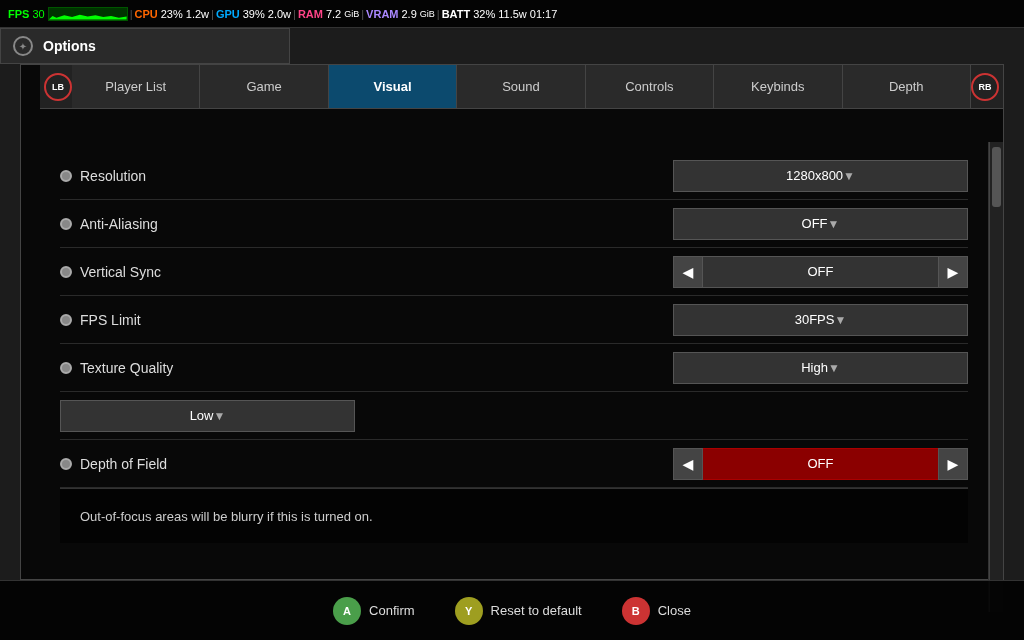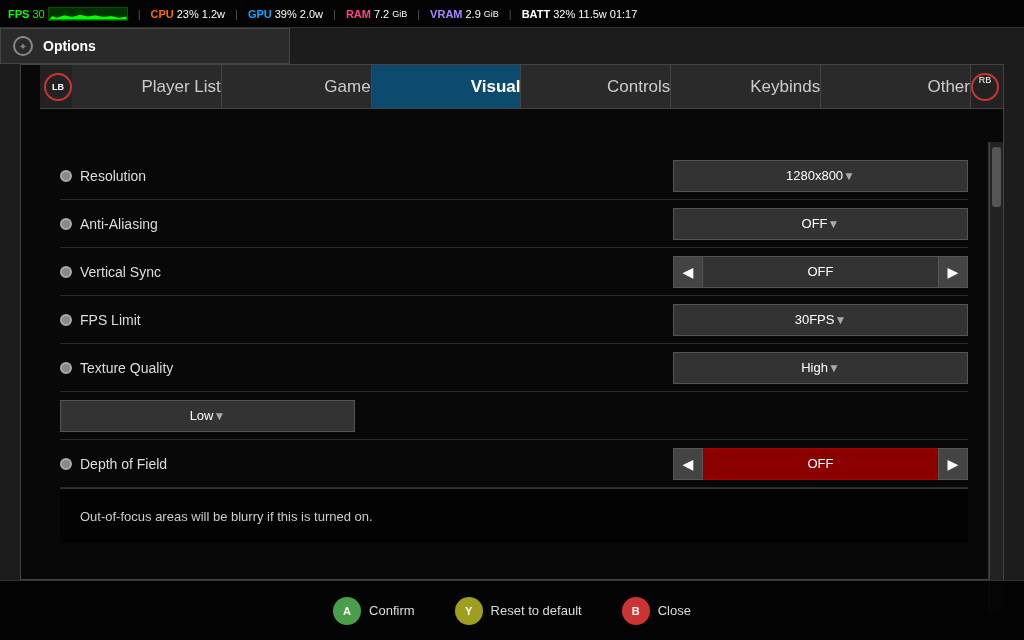--- a/index.html
+++ b/index.html
@@ -22,21 +22,21 @@
 
     
     .hud-bar {
       position: absolute;
       top: 0; left: 0; right: 0;
       height: 28px;
       background: rgba(0,0,0,0.85);
       display: flex;
       align-items: center;
       padding: 0 8px;
-      gap: 10px;
+      gap: 2px;
       font-size: 11px;
       z-index: 10;
       border-bottom: 1px solid #333;
     }
     .hud-stat { display: flex; align-items: center; gap: 3px; }
     .hud-label { color: #fff; font-weight: bold; font-size: 11px; }
     .hud-fps { color: #00ff00; }
     .hud-cpu { color: #ff6600; }
     .hud-gpu { color: #00aaff; }
     .hud-ram { color: #ff4488; }
@@ -118,40 +118,40 @@
     .tabs-list {
       display: flex;
       flex: 1;
       height: 100%;
       align-items: stretch;
     }
     .tab {
       flex: 1;
       display: flex;
       align-items: center;
-      justify-content: flex-end;
+      justify-content: center;
       color: #ccc;
-      font-size: 17px;
+      font-size: 13px;
       cursor: pointer;
       border-right: 1px solid #444;
       background: #2a2a2a;
     }
     .tab.active {
       background: #0c4a6e;
       color: #fff;
       font-weight: bold;
     }
     .tab-rb-wrap {
       width: 28px; height: 28px;
       border: 2px solid #cc3333;
       border-radius: 50%;
-      display: flex; justify-content: center;
+      display: flex; align-items: center; justify-content: center;
       color: #fff;
       font-size: 9px;
-      font-weight: normal;
+      font-weight: bold;
       flex-shrink: 0;
     }
 
     
     .settings-content {
       display: flex;
       height: calc(100% - 44px);
       margin-top: 33px;
     }
     .settings-main {
@@ -360,27 +360,30 @@
       <div class="tab">
         <span>Player List</span>
       </div>
       <div class="tab">
         <span>Game</span>
       </div>
       <div class="tab active">
         <span>Visual</span>
       </div>
       <div class="tab">
+        <span>Sound</span>
+      </div>
+      <div class="tab">
         <span>Controls</span>
       </div>
       <div class="tab">
         <span>Keybinds</span>
       </div>
       <div class="tab">
-        <span>Other</span>
+        <span>Depth</span>
       </div>
     </div>
     <div class="tab-rb-wrap">
       <span>RB</span>
     </div>
   </div>
 
   <div class="settings-content">
     <div class="settings-main">
 

